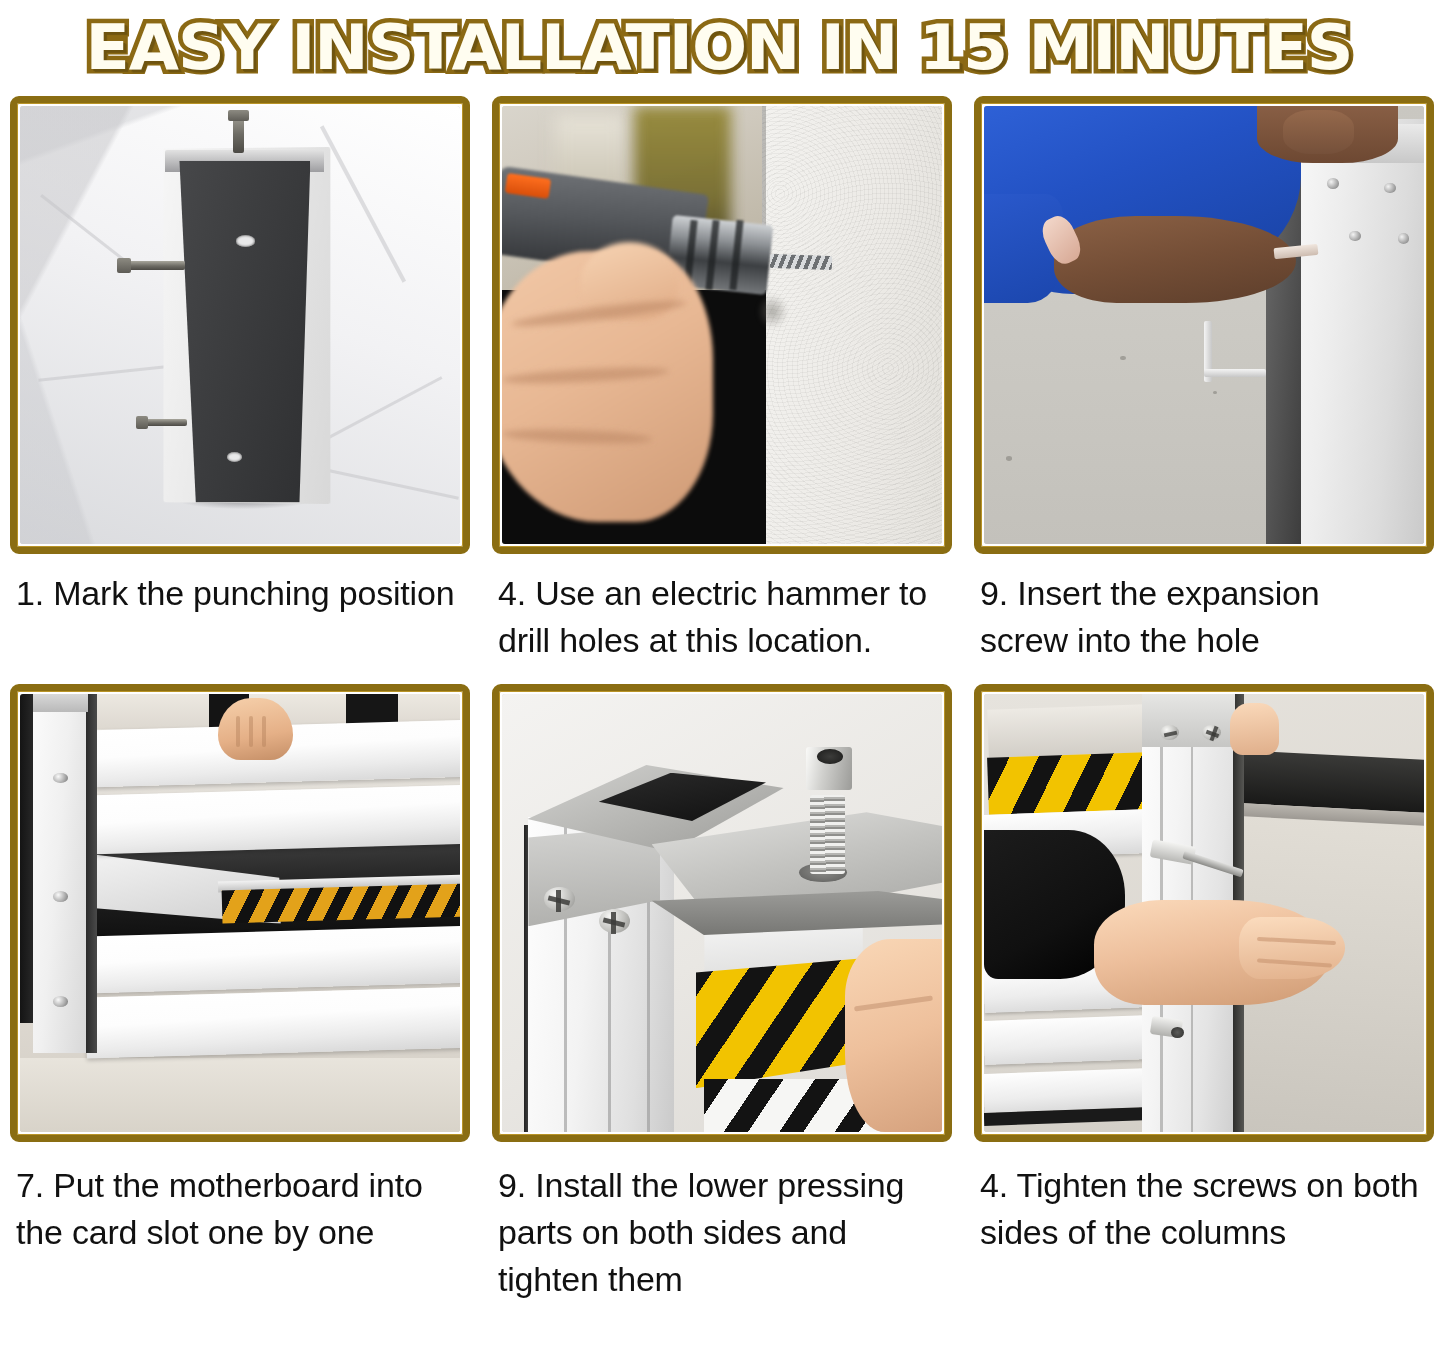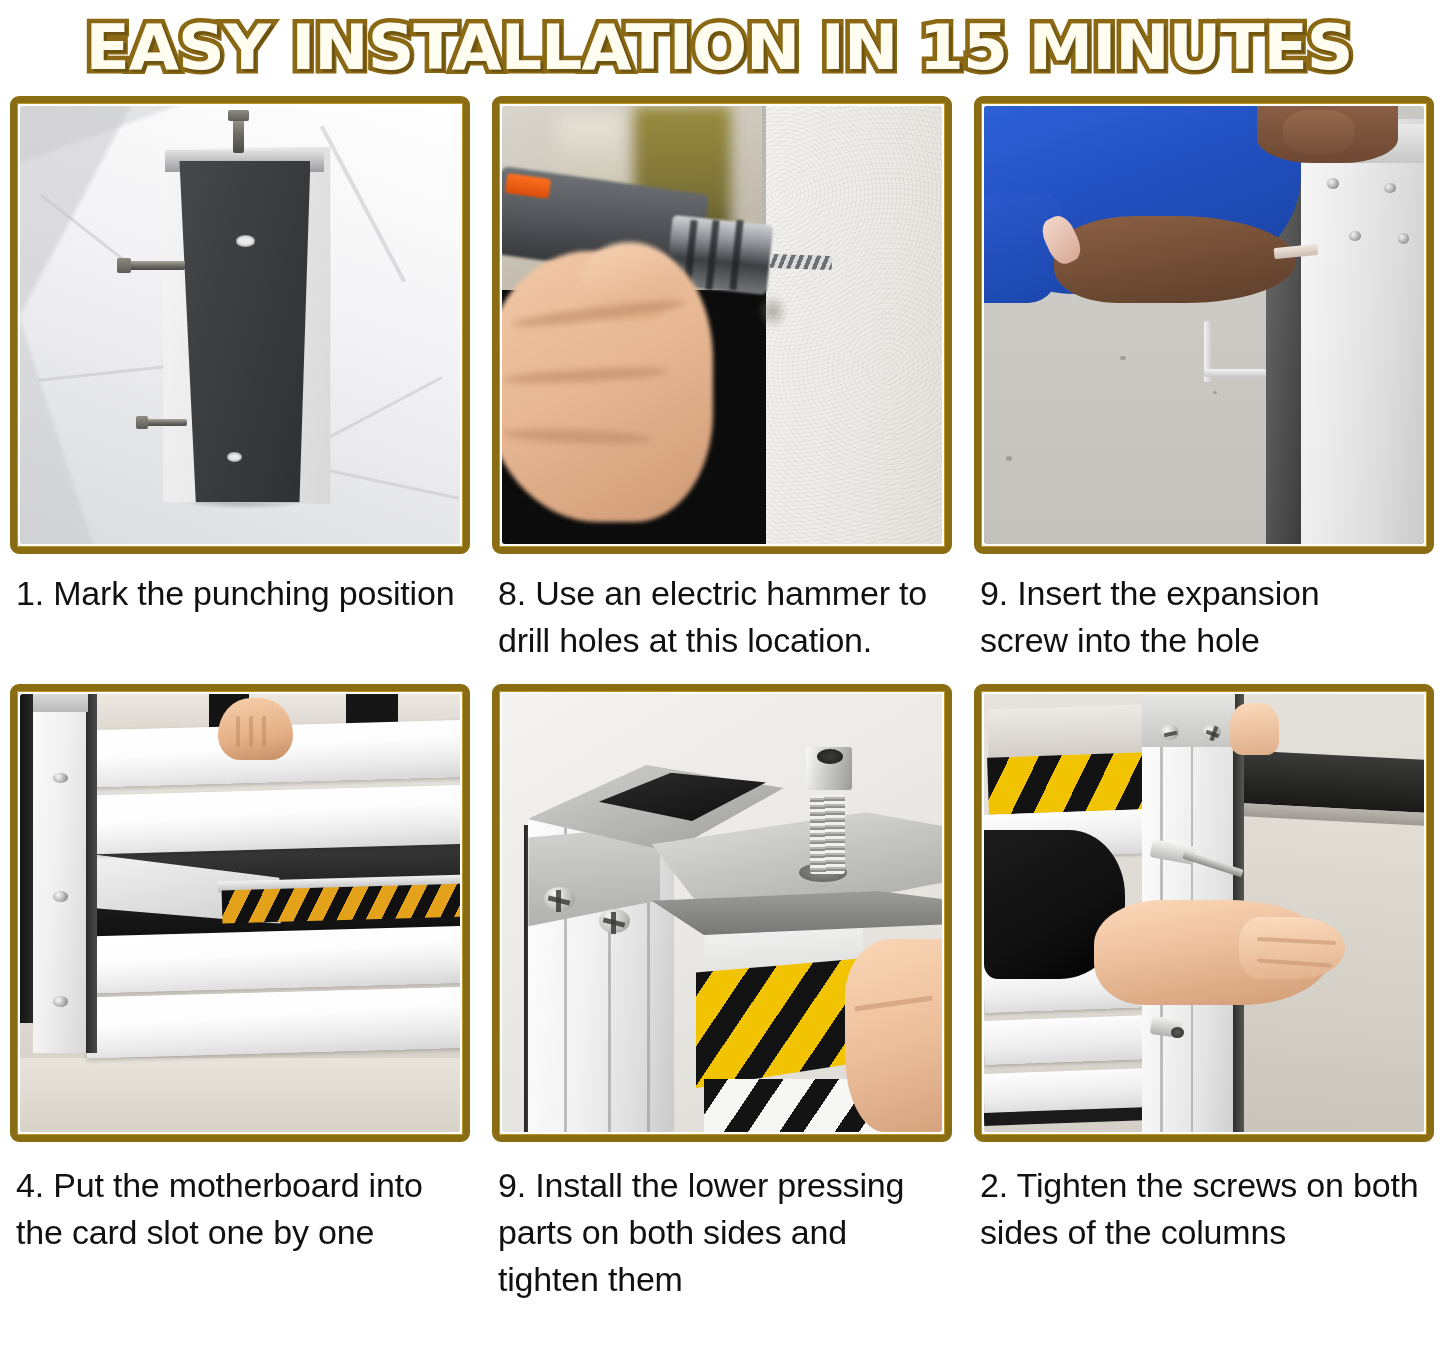--- a/index.html
+++ b/index.html
@@ -674,21 +674,21 @@
           <div class="p2-chuck-ring p2-cr3"></div>
           <div class="p2-bit"></div>
           <div class="p2-dust"></div>
           <div class="p2-hand"></div>
           <div class="p2-thumb"></div>
           <div class="p2-finger p2-fg1"></div>
           <div class="p2-finger p2-fg2"></div>
           <div class="p2-finger p2-fg3"></div>
         </div>
       </div>
-      <div class="caption">8. Use an electric hammer to
+      <div class="caption">4. Use an electric hammer to
 drill holes at this location.</div>
     </div>
 
     <div class="cell">
       <div class="photo-frame">
         <div class="photo">
           <div class="p3-floor"></div>
           <div class="p3-floor-spec p3-s1"></div>
           <div class="p3-floor-spec p3-s2"></div>
           <div class="p3-floor-spec p3-s3"></div>
@@ -743,21 +743,21 @@
           <div class="p4-col-top"></div>
           <div class="p4-cscrew p4-csc1"></div>
           <div class="p4-cscrew p4-csc2"></div>
           <div class="p4-cscrew p4-csc3"></div>
           <div class="p4-hand"></div>
           <div class="p4-hand-f p4-hf1"></div>
           <div class="p4-hand-f p4-hf2"></div>
           <div class="p4-hand-f p4-hf3"></div>
         </div>
       </div>
-      <div class="caption">4. Put the motherboard into
+      <div class="caption">7. Put the motherboard into
 the card slot one by one</div>
     </div>
 
     <div class="cell">
       <div class="photo-frame">
         <div class="photo">
           <div class="p5-bg"></div>
           <div class="p5-col-shadow"></div>
           <div class="p5-col"></div>
           <div class="p5-col-line p5-cl1"></div>
@@ -819,18 +819,18 @@
           <div class="p6-lower-screw-h"></div>
           <div class="p6-driver-handle"></div>
           <div class="p6-driver-shaft"></div>
           <div class="p6-sleeve"></div>
           <div class="p6-arm"></div>
           <div class="p6-hand-fingers"></div>
           <div class="p6-finger-line p6-fl1"></div>
           <div class="p6-finger-line p6-fl2"></div>
         </div>
       </div>
-      <div class="caption">2. Tighten the screws on both
+      <div class="caption">4. Tighten the screws on both
 sides of the columns</div>
     </div>
 
   </div>
 </div>
 
 </body></html>

